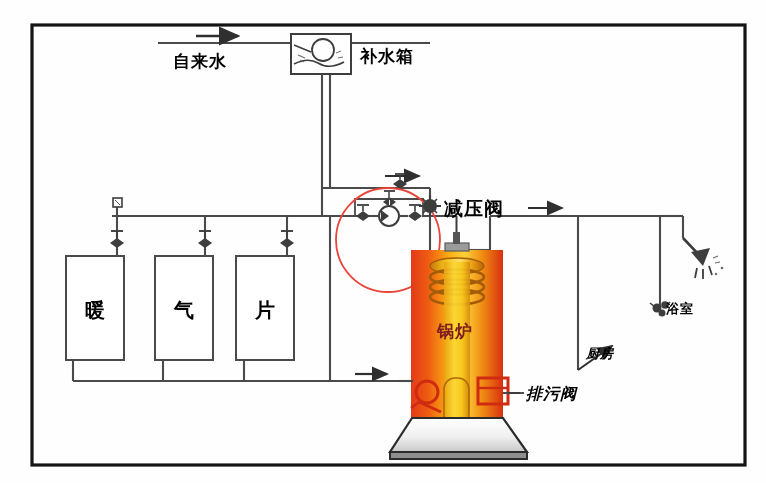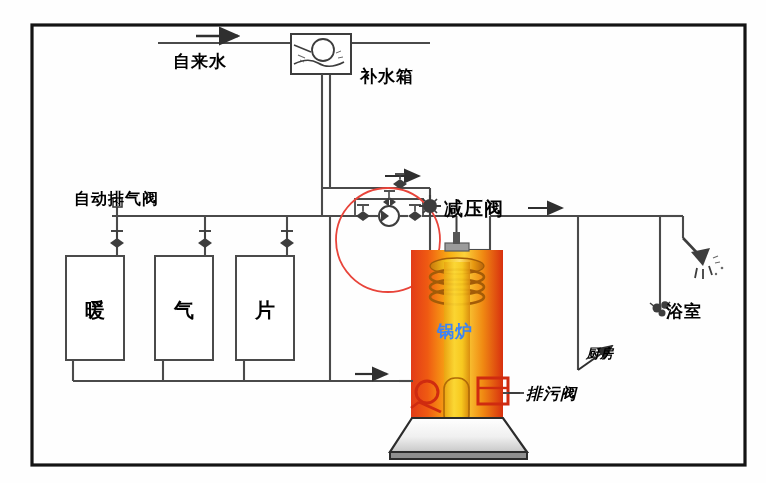--- a/index.html
+++ b/index.html
@@ -301,34 +301,33 @@
     </g>
 
     <g stroke="#4a4a4a" stroke-width="2.1" fill="none">
       <line x1="399" y1="381" x2="413" y2="381"></line>
     </g>
 
   </svg>
 
   <div class="lbl" style="left:173px; top:50px; font-size:17px;">自来水</div>
 
-  <div class="lbl" style="left:360px; top:45px; font-size:17px;margin-top:20px;">补水箱</div>
-
-  <div class="lbl" style="left:74px; top:189px; font-size:16px;">自动排气阀</div>
+  <div class="lbl" style="left:360px; top:45px; font-size:17px;">补水箱</div>
+
 
   <div class="lbl" style="left:444px; top:196px; font-size:19px;">减压阀</div>
 
 
-  <div class="lbl" style="left:437px; top:320px; font-size:17px; color:#3b82f6;">锅炉</div>
+  <div class="lbl" style="left:437px; top:320px; font-size:17px; color:#7f1d1d;">锅炉</div>
 
   <div class="lbl" style="left:526px; top:384px; font-size:16px;font-style:italic;">排污阀</div>
 
   <div class="lbl" style="left:586px; top:345px; font-size:13px;font-style:italic;">厨房</div>
 
-  <div class="lbl" style="left:666px; top:300px; font-size:17px;">浴室</div>
+  <div class="lbl" style="left:666px; top:300px; font-size:13px;">浴室</div>
 
   <div class="lbl" style="left:85px; top:297px; font-size:20px;">暖</div>
 
   <div class="lbl" style="left:174px; top:297px; font-size:20px;">气</div>
 
   <div class="lbl" style="left:255px; top:297px; font-size:20px;">片</div>
 
 </div>
 
 </body></html>

